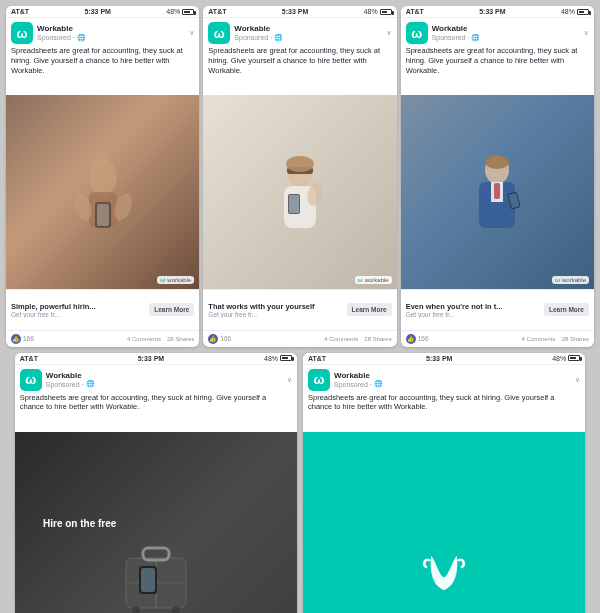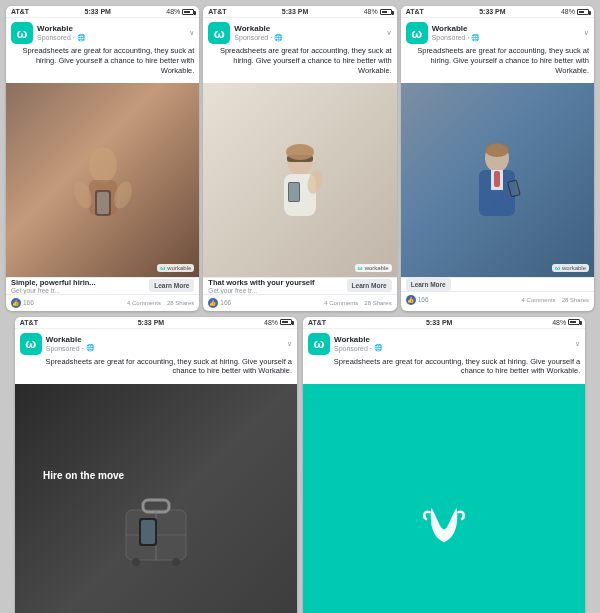--- a/index.html
+++ b/index.html
@@ -122,23 +122,22 @@
 
     .ad-chevron {
       font-size: 7px;
       color: #90949c;
       margin-left: auto;
     }
 
     .ad-body-text {
       font-size: 7.5px;
       color: #1d2129;
-      padding: 0 5px 8px;
+      padding: 0 5px 20px;
       line-height: 1.3;
-      text-align: right;
     }
 
     .ad-image {
       width: 100%;
       aspect-ratio: 1/1;
       object-fit: cover;
       position: relative;
       overflow: hidden;
     }
 
@@ -199,21 +198,21 @@
       width: 60px;
       height: 60px;
       display: flex;
       align-items: center;
       justify-content: center;
     }
 
     .ad-cta-bar {
       display: flex;
       align-items: center;
-      padding: 0 5px;
+      padding: 12px 5px;
       border-top: 1px solid #e9ebee;
       gap: 3px;
     }
 
     .ad-cta-text {
       flex: 1;
       min-width: 0;
     }
 
     .ad-cta-headline {
@@ -477,20 +476,24 @@
             <rect x="51" y="43" width="8" height="14" rx="1" fill="rgba(100,160,220,0.5)" transform="rotate(-15 50 42)"></rect>
           </svg>
         </div>
         <div class="workable-watermark">
           <span style="color:#00c9b1;font-weight:bold;">ω</span>
           <span style="color:#555;">workable</span>
         </div>
       </div>
     </div>
     <div class="ad-cta-bar">
+      <div class="ad-cta-text">
+        <div class="ad-cta-headline">Even when you're not in t...</div>
+        <div class="ad-cta-subtext">Get your free tr...</div>
+      </div>
       <button class="learn-more-btn">Learn More</button>
     </div>
     <div class="ad-footer">
       <div class="like-count">
         <div class="like-icon">👍</div>
         <span>166</span>
       </div>
       <div class="footer-actions">
         <span>4 Comments</span>
         <span>28 Shares</span>
@@ -540,21 +543,21 @@
 
             <line x1="45" y1="30" x2="45" y2="80" stroke="rgba(120,120,120,0.4)" stroke-width="2"></line>
             <line x1="15" y1="55" x2="75" y2="55" stroke="rgba(120,120,120,0.4)" stroke-width="1"></line>
 
             <circle cx="25" cy="82" r="4" fill="rgba(60,60,60,0.9)"></circle>
             <circle cx="65" cy="82" r="4" fill="rgba(60,60,60,0.9)"></circle>
 
             <rect x="28" y="38" width="18" height="28" rx="3" fill="rgba(30,30,30,0.9)"></rect>
             <rect x="30" y="40" width="14" height="24" rx="2" fill="rgba(150,200,230,0.4)"></rect>
           </svg>
-          <div class="hire-text-overlay">Hire on the move</div>
+          <div class="hire-text-overlay">Hire on the free</div>
         </div>
 
       </div>
     </div>
 
   </div>
 
   <div class="phone-card large">
     <div class="phone-status-bar">
       <span class="status-left">AT&amp;T</span>

